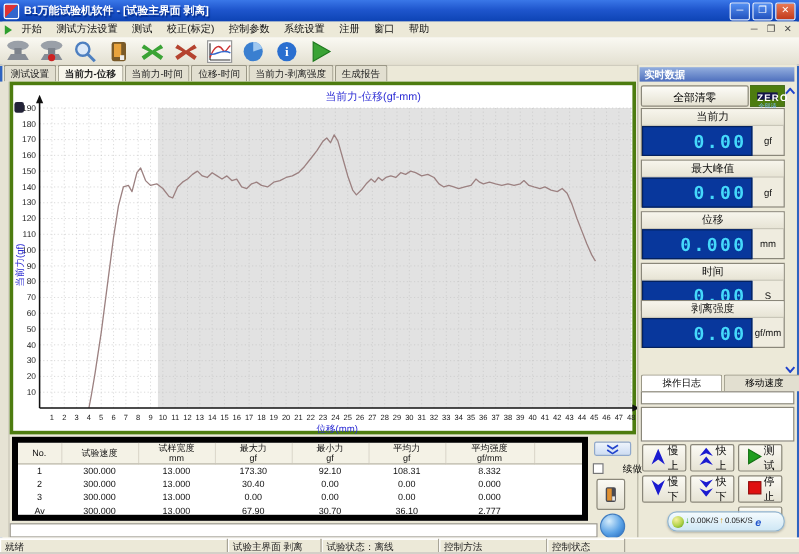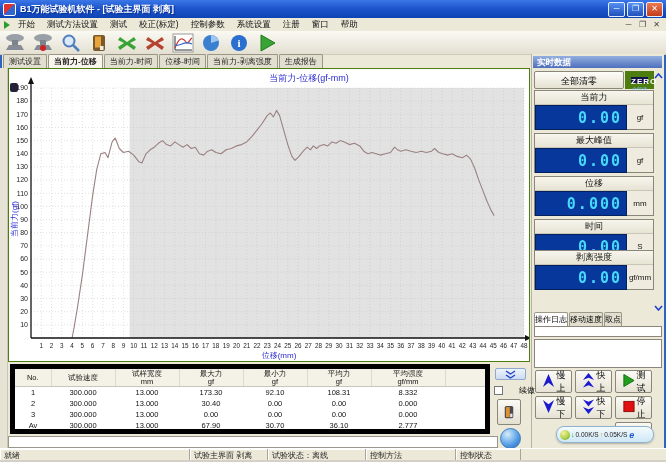--- a/index.html
+++ b/index.html
@@ -34,21 +34,21 @@
   
   .tabrow{position:absolute;left:0;top:54px;width:531px;height:14px;display:flex;
     align-items:flex-end;padding-left:3px;gap:1px;box-sizing:border-box;}
   .tab{font-size:8px;padding:1px 5px;background:#e2dfd0;border:1px solid #9a9786;border-bottom:none;
     border-radius:2px 2px 0 0;color:#222;white-space:nowrap;}
   .tab.active{background:#f8f6ec;font-weight:bold;}
   
   .left-strip{position:absolute;left:0;top:68px;width:8px;height:380px;background:#e6e3d4;
     border-right:1px solid #c8c5b6;box-sizing:border-box;}
   .chart-panel{position:absolute;left:8px;top:68px;width:522px;height:294px;background:#fff;
-    border:1px solid #4d7c0f;box-sizing:border-box;}
+    border:3px solid #4d7c0f;box-sizing:border-box;}
   .corner-icon{position:absolute;left:1px;top:14px;width:8px;height:9px;background:#232338;border-radius:2px;}
   
   .right-panel{position:absolute;left:531px;top:54px;width:133px;height:394px;background:#ece9d8;
     border-left:1px solid #b6b3a4;box-sizing:border-box;}
   .rt-header{position:absolute;left:1px;top:2px;width:129px;height:12px;
     background:linear-gradient(180deg,#93aede,#4e6fbd);color:#fff;font-size:8.5px;font-weight:bold;
     line-height:12px;padding-left:4px;box-sizing:border-box;}
   .zero-btn{position:absolute;left:2px;top:17px;width:90px;height:18px;font-size:9px;
     background:linear-gradient(180deg,#fdfcf8,#e5e2d2);border:1px solid #8a877a;border-radius:2px;
     text-align:center;line-height:17px;}
@@ -60,21 +60,21 @@
   .disp-group{position:absolute;left:2px;width:120px;height:40px;border:1px solid #8a877a;
     box-sizing:border-box;background:#efecdf;}
   .disp-label{height:13px;font-size:9px;text-align:center;line-height:13px;color:#111;
     background:linear-gradient(180deg,#f7f5ec,#e7e4d5);border-bottom:1px solid #c9c6b8;}
   .disp-valrow{display:flex;height:25px;}
   .disp-value{width:92px;background:#08379c;color:#45d9fb;font-family:"DejaVu Sans Mono",monospace;
     font-size:15px;font-weight:bold;text-align:right;line-height:25px;padding-right:4px;
     letter-spacing:2px;box-sizing:border-box;border:1px solid #04215e;}
   .disp-unit{flex:1;font-size:8px;text-align:center;line-height:25px;color:#111;}
   .log-tabs{position:absolute;left:2px;top:258px;display:flex;gap:1px;}
-  .log-tab{font-size:8px;padding:1px 0;background:#e2dfd0;border:1px solid #9a9786;border-bottom:none;
+  .log-tab{font-size:8px;padding:1px 17px;background:#e2dfd0;border:1px solid #9a9786;border-bottom:none;
     border-radius:2px 2px 0 0;white-space:nowrap;text-align:center;}
   .log-tab.active{background:#fff;}
   .rt-input{position:absolute;left:2px;top:272px;width:128px;height:11px;background:#fff;
     border:1px solid #8a877a;box-sizing:border-box;}
   .rt-list{position:absolute;left:2px;top:285px;width:128px;height:29px;background:#fff;
     border:1px solid #8a877a;box-sizing:border-box;}
   .jog-btn{position:absolute;width:37px;height:23px;background:linear-gradient(180deg,#fbfaf4,#e6e3d4);
     border:1px solid #8a877a;border-radius:2px;display:flex;align-items:center;justify-content:center;
     gap:2px;font-size:9px;box-sizing:border-box;}
   .return-btn{position:absolute;left:83px;top:368px;width:37px;height:17px;

